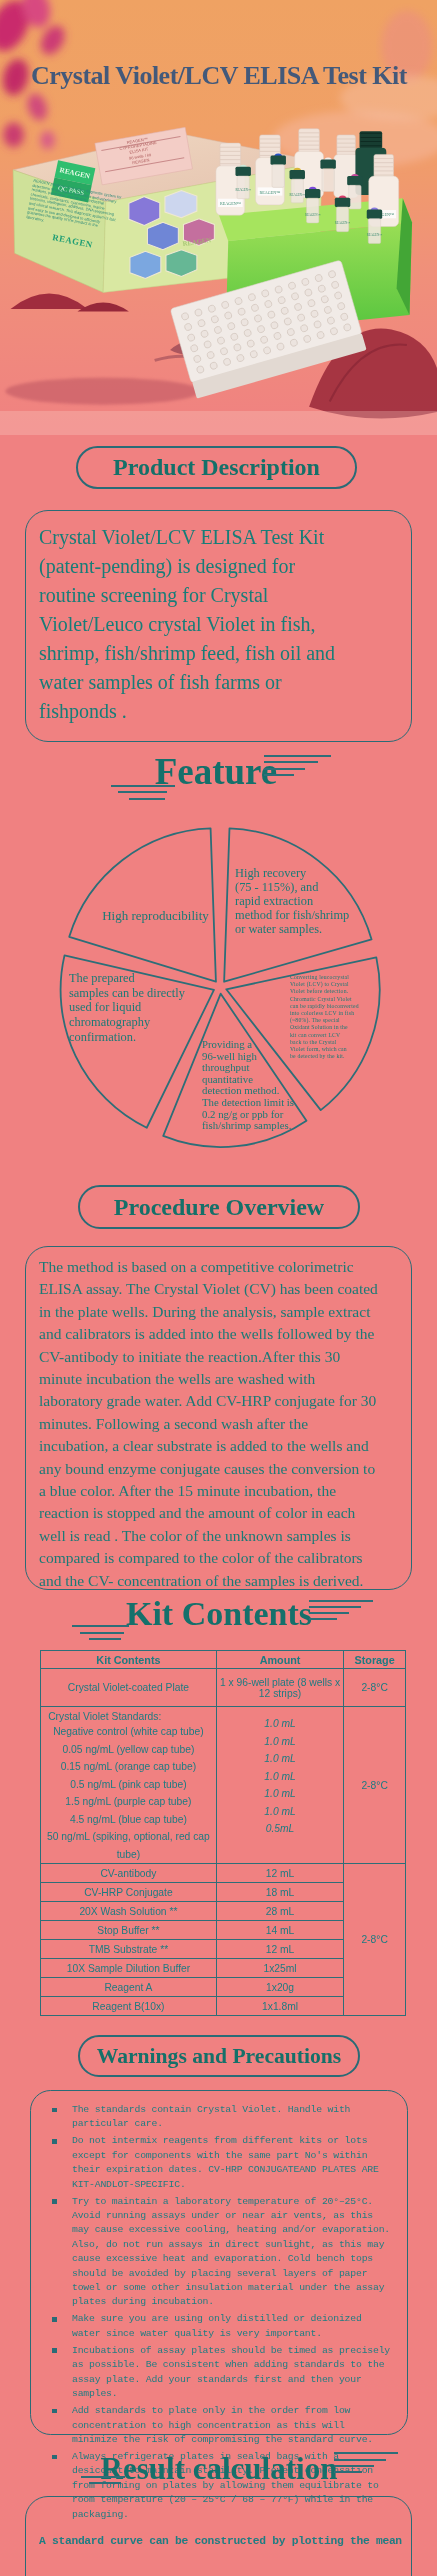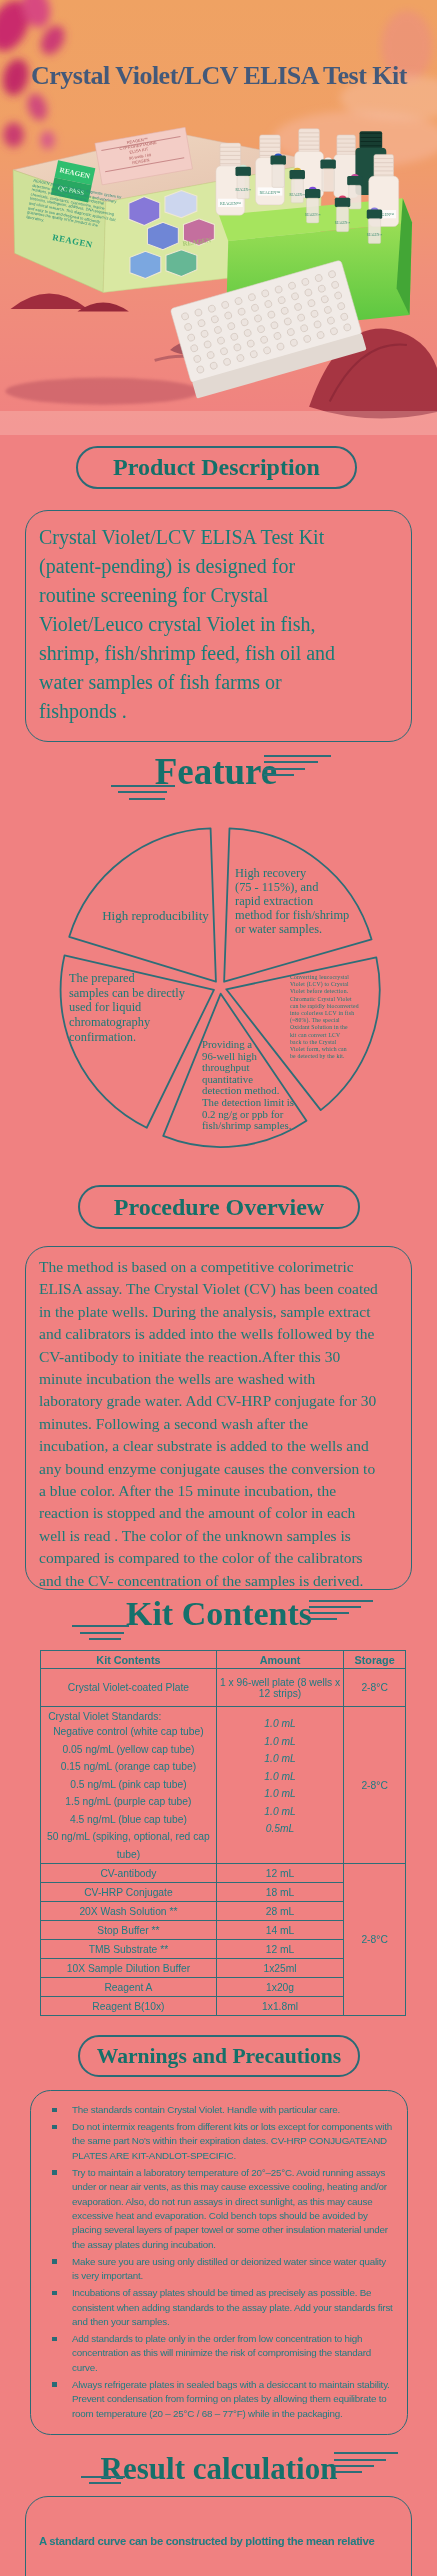--- a/index.html
+++ b/index.html
@@ -1,20 +1,20 @@
 <!DOCTYPE html>
 <html style="font-size:8.2px"><head>
 <meta charset="utf-8">
 <style>
   html,body{margin:0;padding:0;background:#888;}
   #page{position:relative;width:438px;height:3166px;background:#f08181;overflow:hidden;
         font-family:"Liberation Serif","DejaVu Serif",serif;}
   .abs{position:absolute;}
   .serif{font-family:"Liberation Serif","DejaVu Serif",serif;}
-  .sans{font-family:Liberation Sans, sans-serif;}
+  .sans{font-family:Liberation Mono, monospace;}
   .pre{white-space:pre-line;}
 
   
   #hero{left:0;top:0;width:438px;height:435px;
         background:linear-gradient(180deg,#efa263 0%,#f0a066 30%,#f0907a 62%,#f08181 100%);}
   #page-title{left:0;top:61px;width:438px;text-align:center;font-size:26px;font-weight:bold;
               color:#43597a;letter-spacing:-0.5px;}
   #hero-art{left:0;top:0;width:438px;height:435px;}
   .sidetext{left:29px;top:187px;width:90px;transform:rotate(11deg);font-size:3.9px;line-height:4.6px;
             color:#2f8a7a;font-family:"Liberation Sans",sans-serif;}

